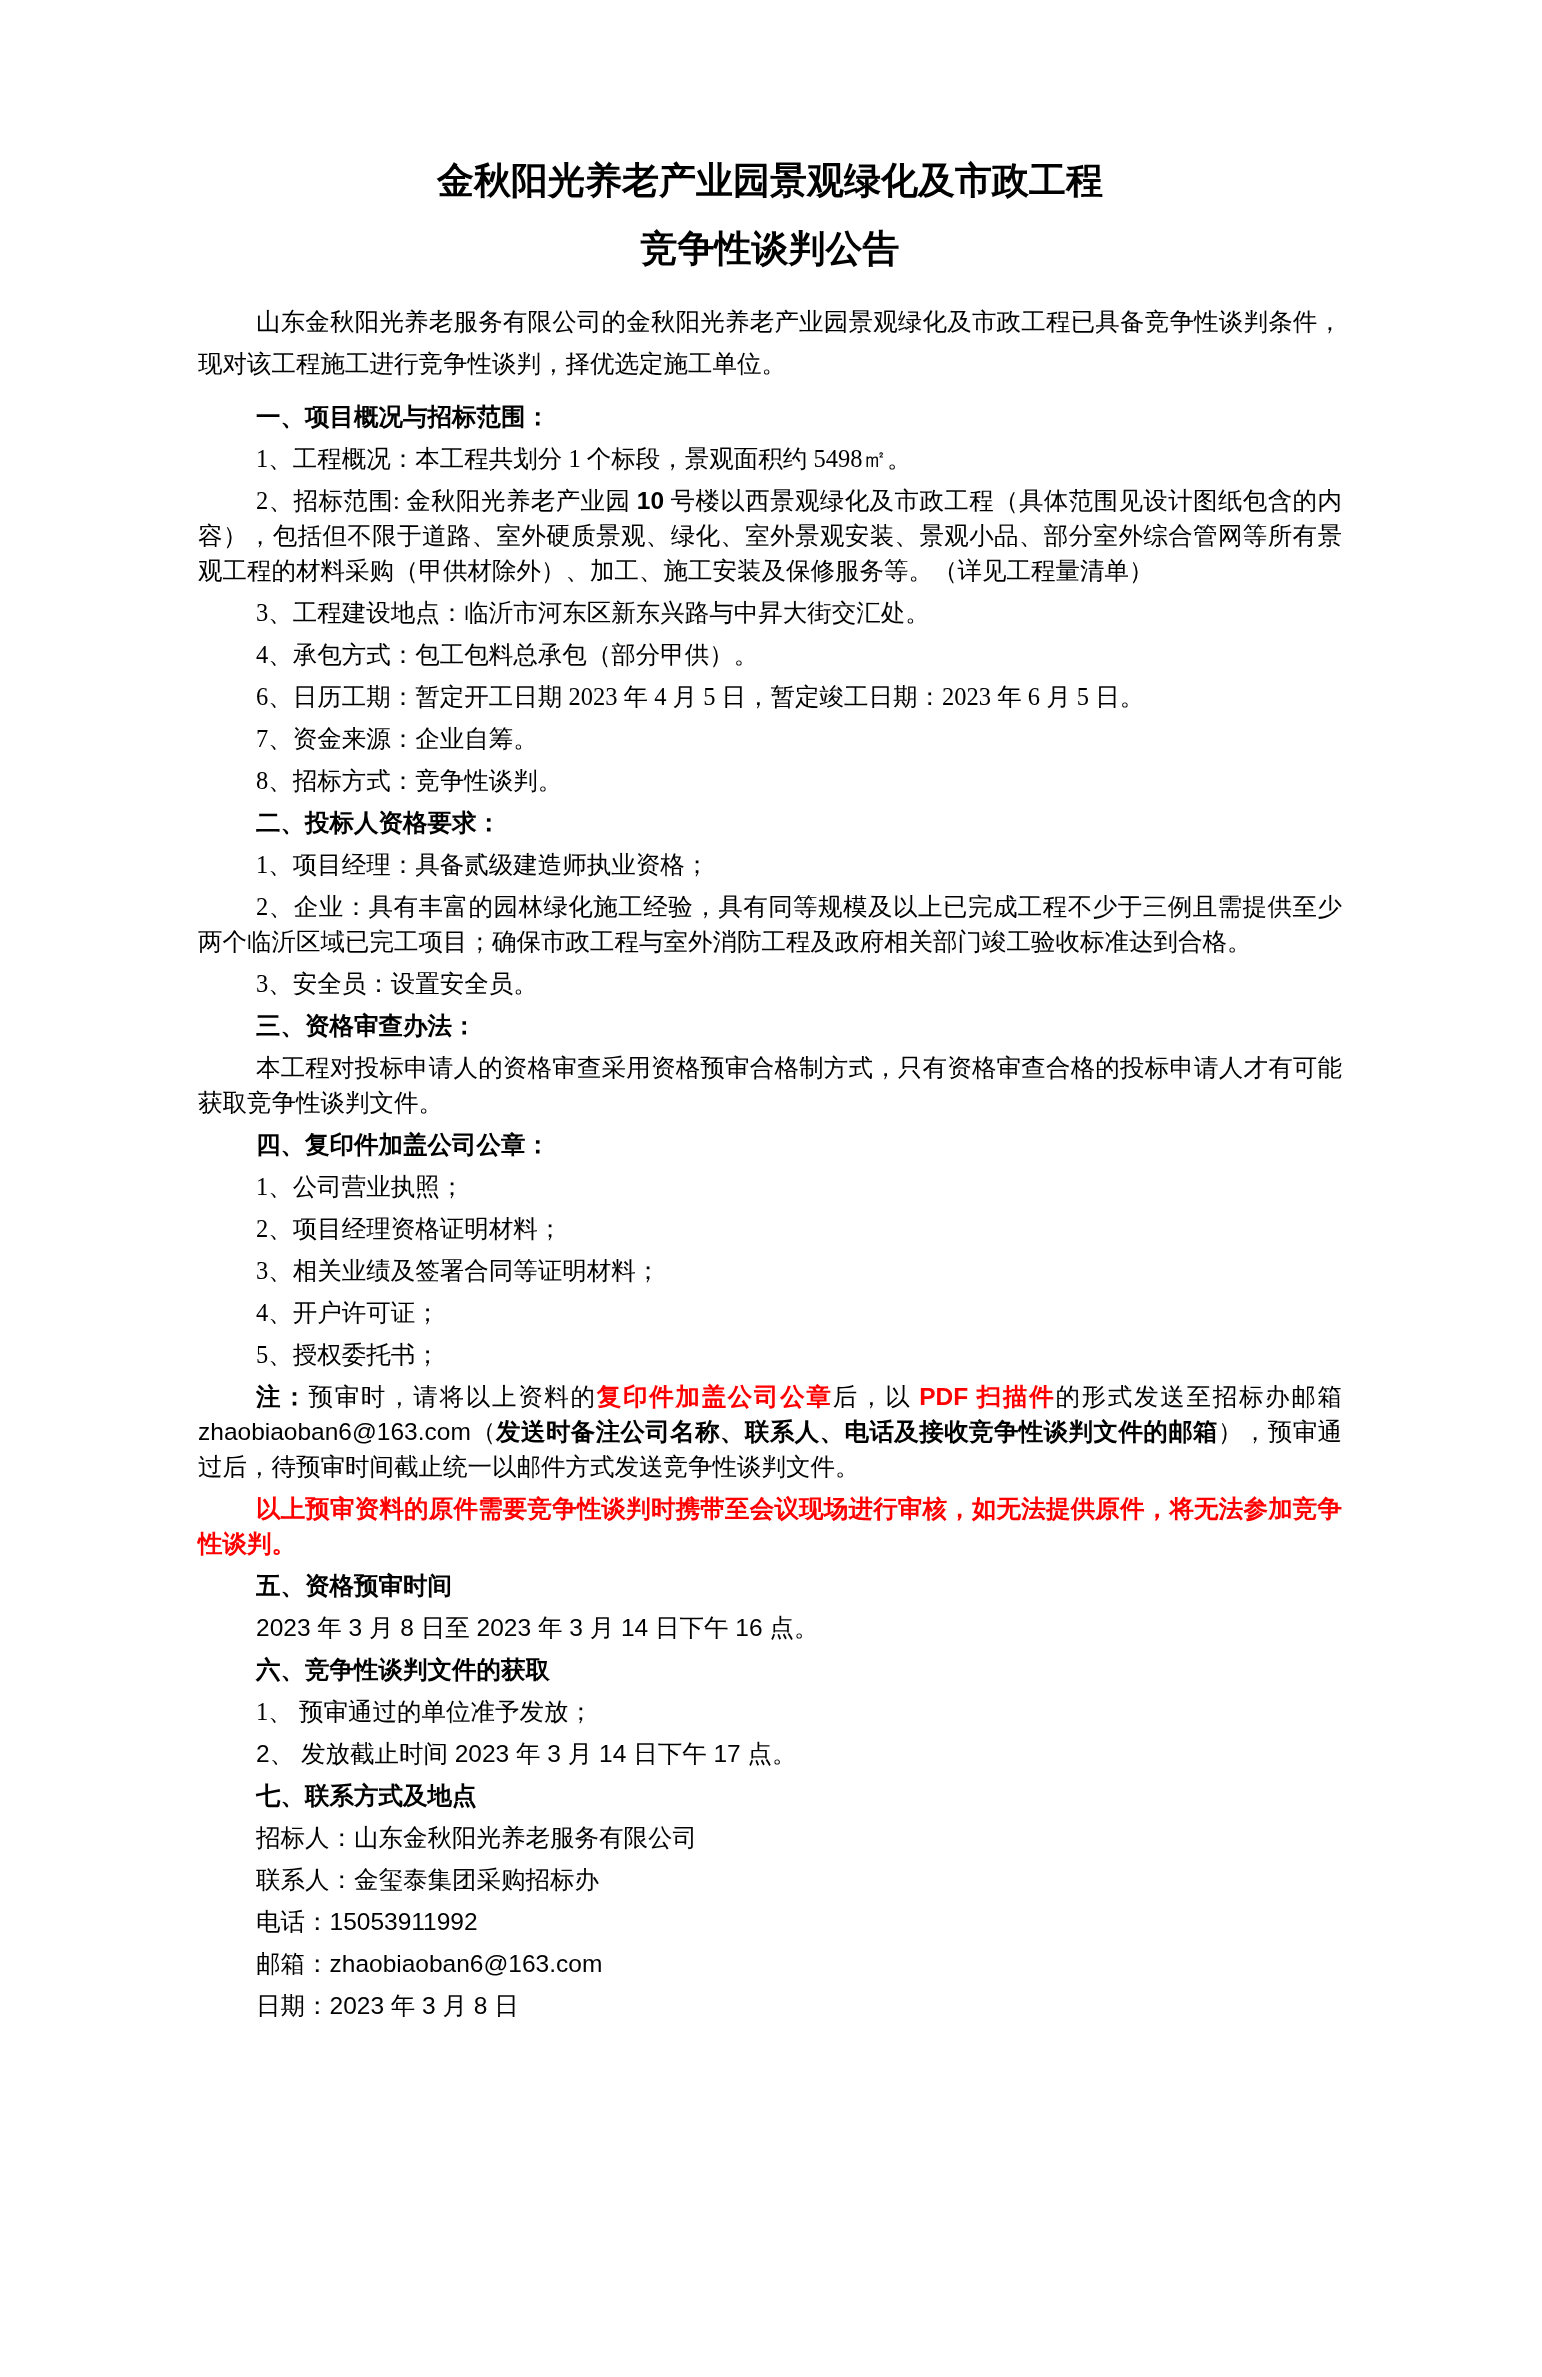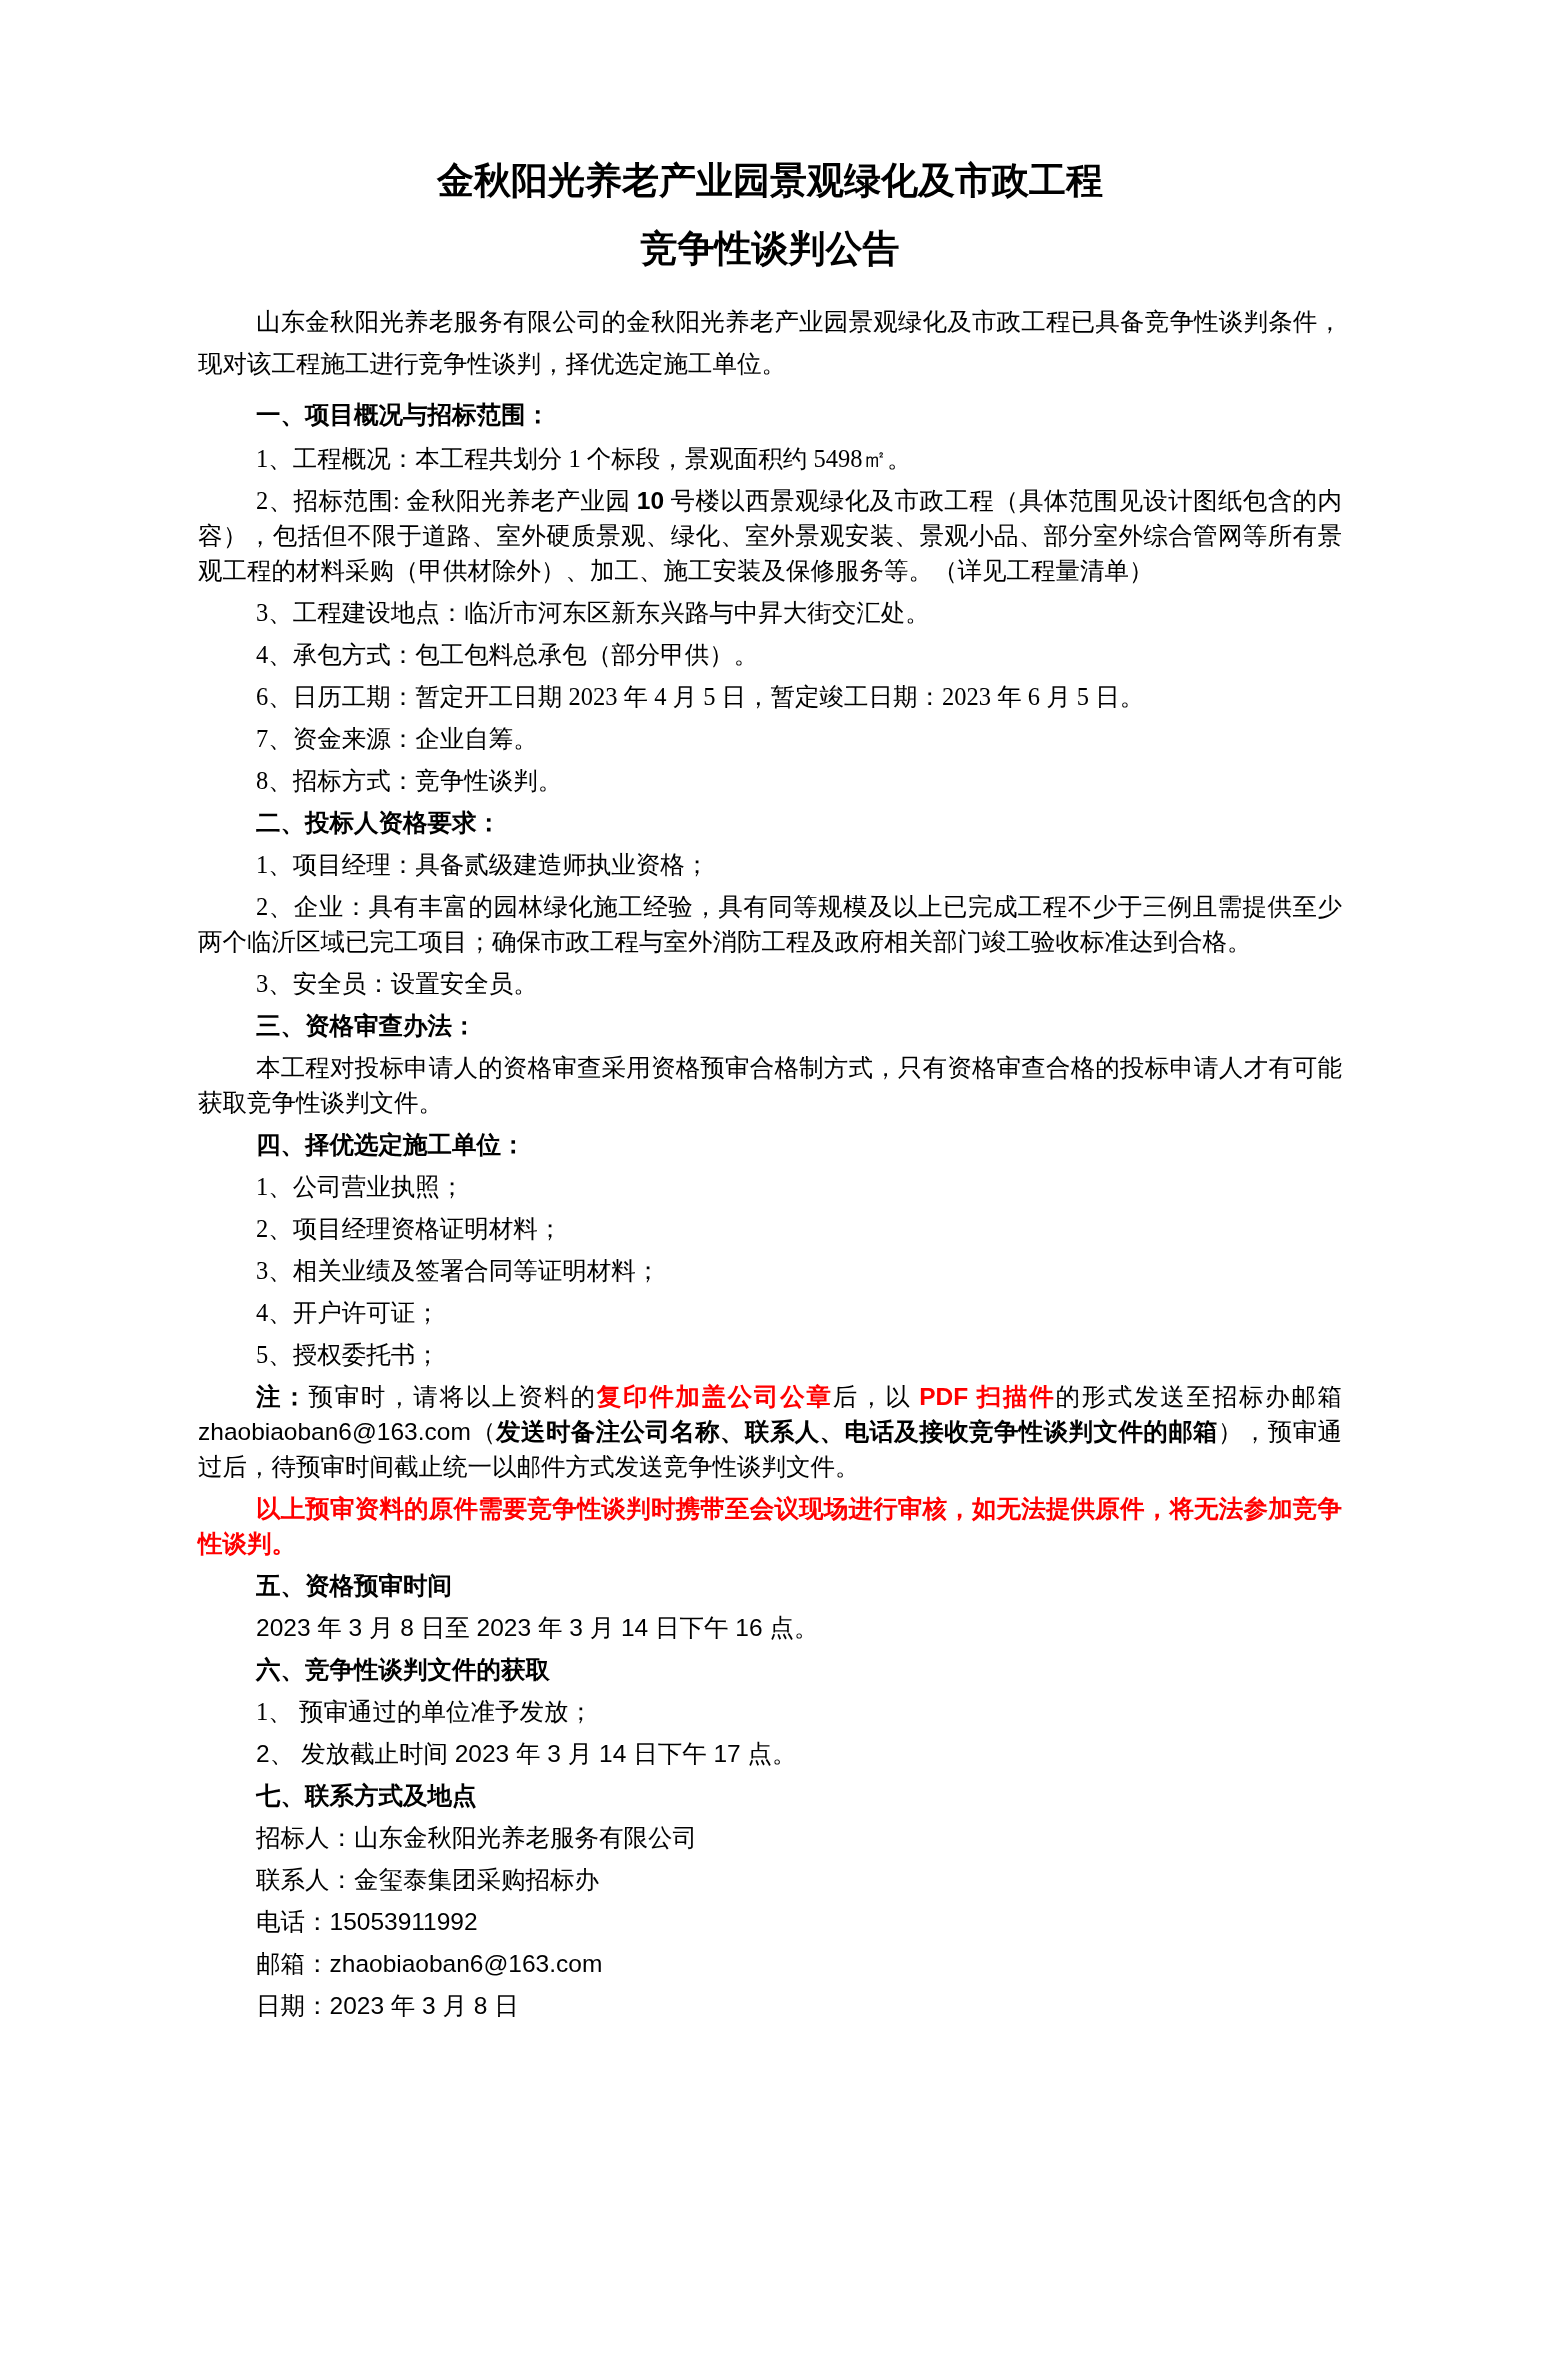--- a/index.html
+++ b/index.html
@@ -31,21 +31,21 @@
   p{
     margin:7px;
     line-height:35px;
     text-indent:58px;
     text-align:justify;
   }
   p.intro{
     line-height:42px;
     margin-top:18px;
   }
-  p.first-heading{margin-top:14px;font-family:Liberation Mono, monospace;}
+  p.first-heading{margin-top:14px;}
   .b{font-weight:bold;}
   .red{color:var(--red);}
   .sans{font-family:"Liberation Sans","DejaVu Sans",sans-serif;}
   p.sansnum{font-family:"Liberation Sans","DejaVu Sans",sans-serif;}
 </style>
 </head>
 <body>
 
 <div class="page">
   <h1 class="title">金秋阳光养老产业园景观绿化及市政工程</h1>
@@ -59,21 +59,21 @@
   <p><span>4、承包方式：包工包料总承包（部分甲供）。</span></p>
   <p><span>6、日历工期：暂定开工日期 2023 年 4 月 5 日，暂定竣工日期：2023 年 6 月 5 日。</span></p>
   <p><span>7、资金来源：企业自筹。</span></p>
   <p><span>8、招标方式：竞争性谈判。</span></p>
   <p><span class="b">二、投标人资格要求：</span></p>
   <p><span>1、项目经理：具备贰级建造师执业资格；</span></p>
   <p><span>2、企业：具有丰富的园林绿化施工经验，具有同等规模及以上已完成工程不少于三例且需提供至少两个临沂区域已完工项目；确保市政工程与室外消防工程及政府相关部门竣工验收标准达到合格。</span></p>
   <p><span>3、安全员：设置安全员。</span></p>
   <p><span class="b">三、资格审查办法：</span></p>
   <p><span>本工程对投标申请人的资格审查采用资格预审合格制方式，只有资格审查合格的投标申请人才有可能获取竞争性谈判文件。</span></p>
-  <p><span class="b">四、择优选定施工单位：</span></p>
+  <p><span class="b">四、复印件加盖公司公章：</span></p>
   <p><span>1、公司营业执照；</span></p>
   <p><span>2、项目经理资格证明材料；</span></p>
   <p><span>3、相关业绩及签署合同等证明材料；</span></p>
   <p><span>4、开户许可证；</span></p>
   <p><span>5、授权委托书；</span></p>
   <p><span class="b">注：</span><span>预审时，请将以上资料的</span><span class="b red">复印件加盖公司公章</span><span>后，以 </span><span class="b red sans">PDF 扫描件</span><span>的形式发送至招标办邮箱 </span><span class="sans">zhaobiaoban6@163.com</span><span>（</span><span class="b">发送时备注公司名称、联系人、电话及接收竞争性谈判文件的邮箱</span><span>），预审通过后，待预审时间截止统一以邮件方式发送竞争性谈判文件。</span></p>
   <p><span class="b red">以上预审资料的原件需要竞争性谈判时携带至会议现场进行审核，如无法提供原件，将无法参加竞争性谈判。</span></p>
   <p><span class="b">五、资格预审时间</span></p>
   <p class="sansnum"><span>2023 年 3 月 8 日至 2023 年 3 月 14 日下午 16 点。</span></p>
   <p><span class="b">六、竞争性谈判文件的获取</span></p>

